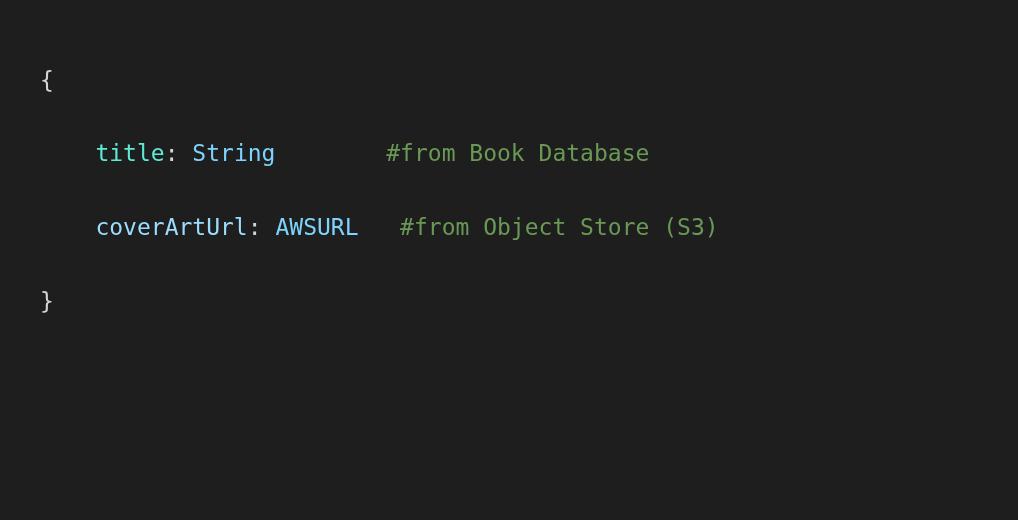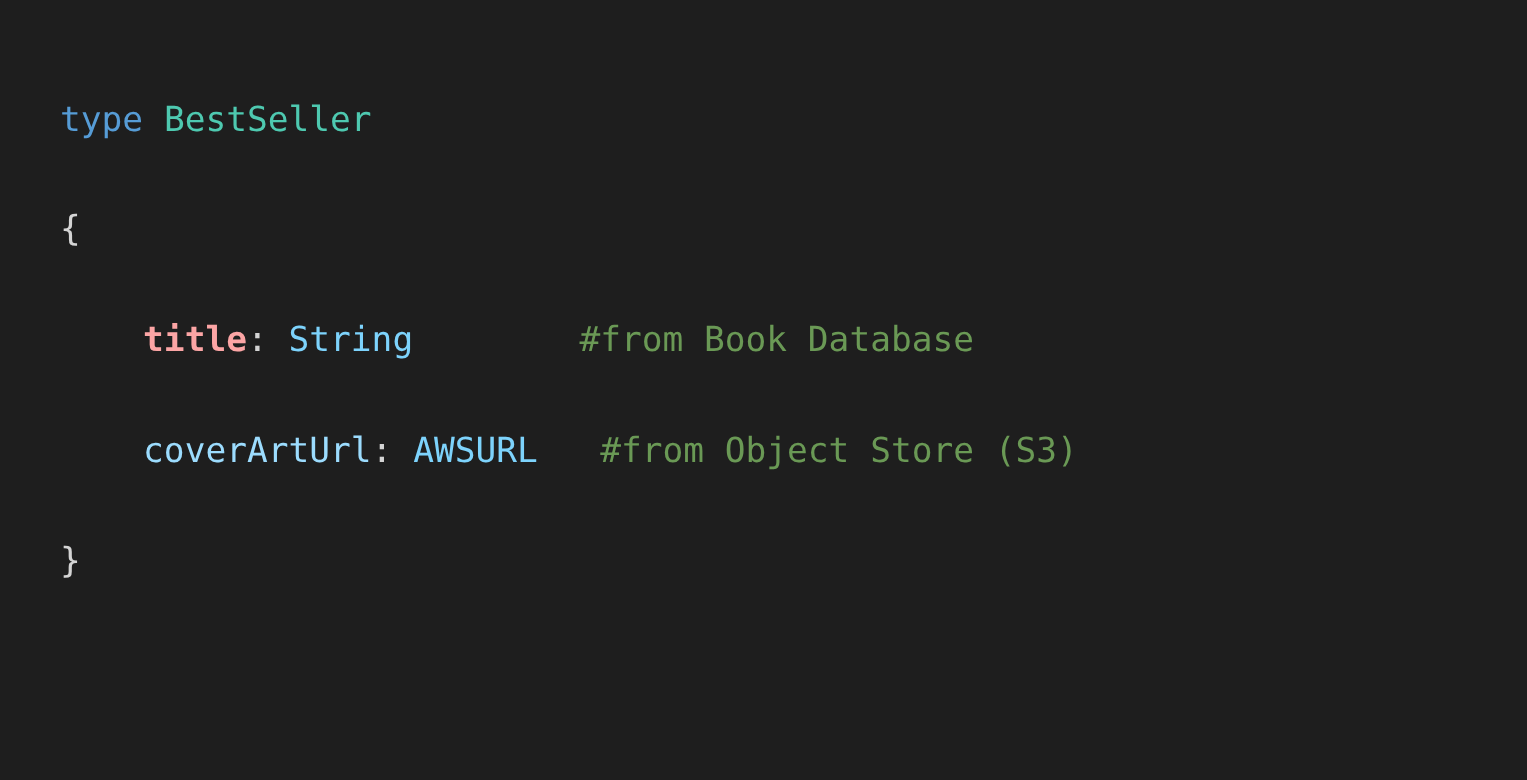--- a/index.html
+++ b/index.html
@@ -27,22 +27,21 @@
     .typename {
       color: #4ec9b0;
     }
     .brace {
       color: #d4d4d4;
     }
     .field {
       color: #9cdcfe;
     }
     .field-brown {
-      color: #fca5a5;
-      font-weight: bold;
+      color: #5eead4;
     }
     .fieldtype {
       color: #7dd3fc;
     }
     .comment {
       color: #6a9955;
       text-align: center;
     }
     .colon {
       color: #d4d4d4;
@@ -55,21 +54,20 @@
       margin-left: -1px;
     }
     .line {
       display: block;
     }
   </style>
 </head>
 <body>
 
 <div class="code-block">
-<span class="line"><span class="keyword">type</span> <span class="typename">BestSeller</span></span>
 <span class="line"><span class="brace">{</span></span>
 <span class="line"><span class="indent-guide"></span>    <span class="field-brown">title</span><span class="colon">:</span> <span class="fieldtype">String</span><span>       </span> <span class="comment">#from Book Database</span></span>
 <span class="line"><span class="indent-guide"></span>    <span class="field">coverArtUrl</span><span class="colon">:</span> <span class="fieldtype">AWSURL</span><span>  </span> <span class="comment">#from Object Store (S3)</span></span>
 <span class="line"><span class="brace">}</span></span>
 <span class="line"> </span>
 
 
 
 </div>
 

